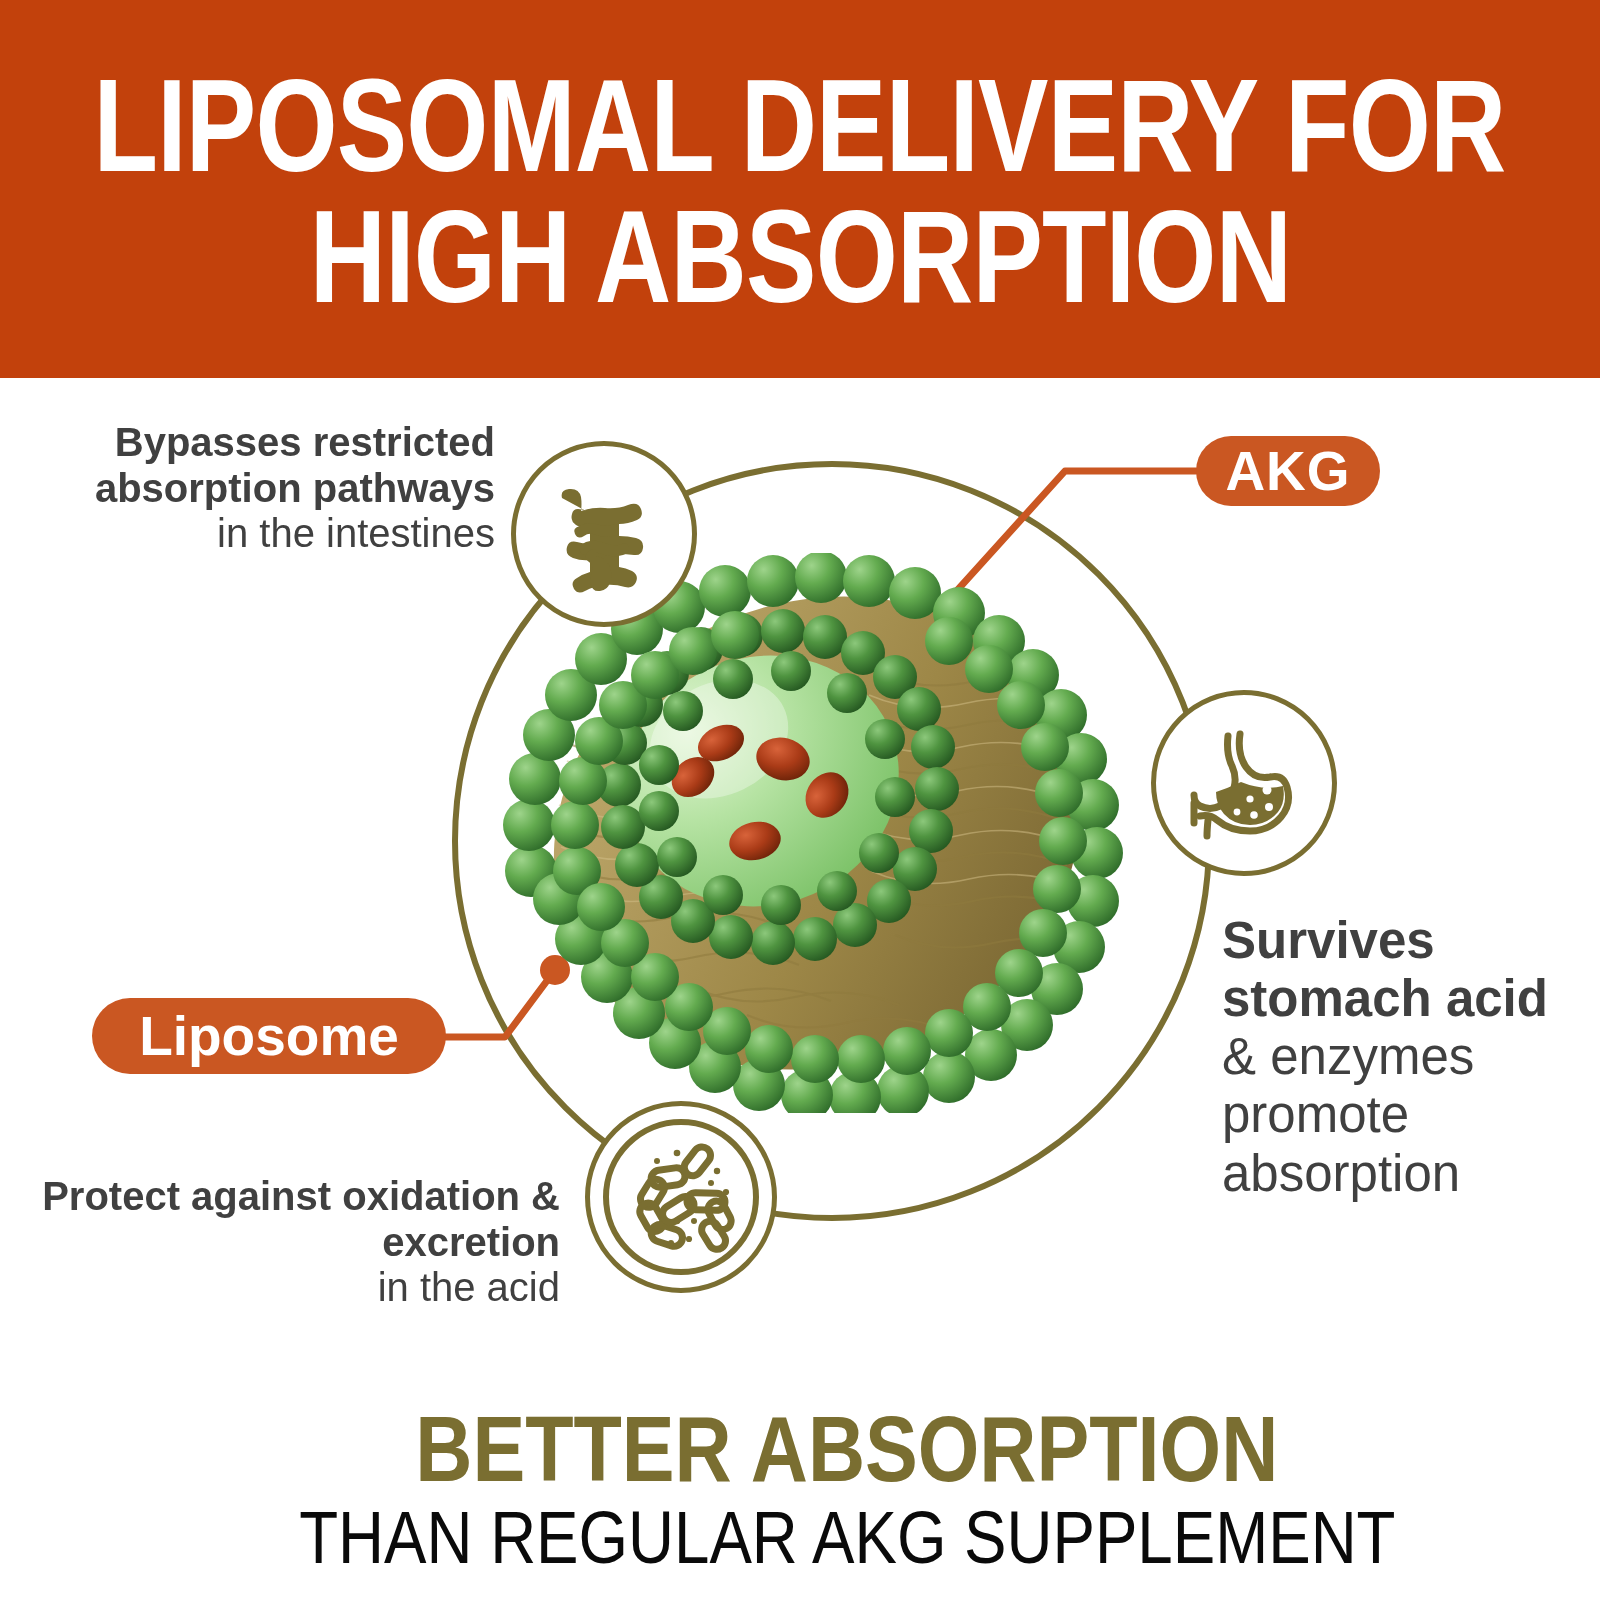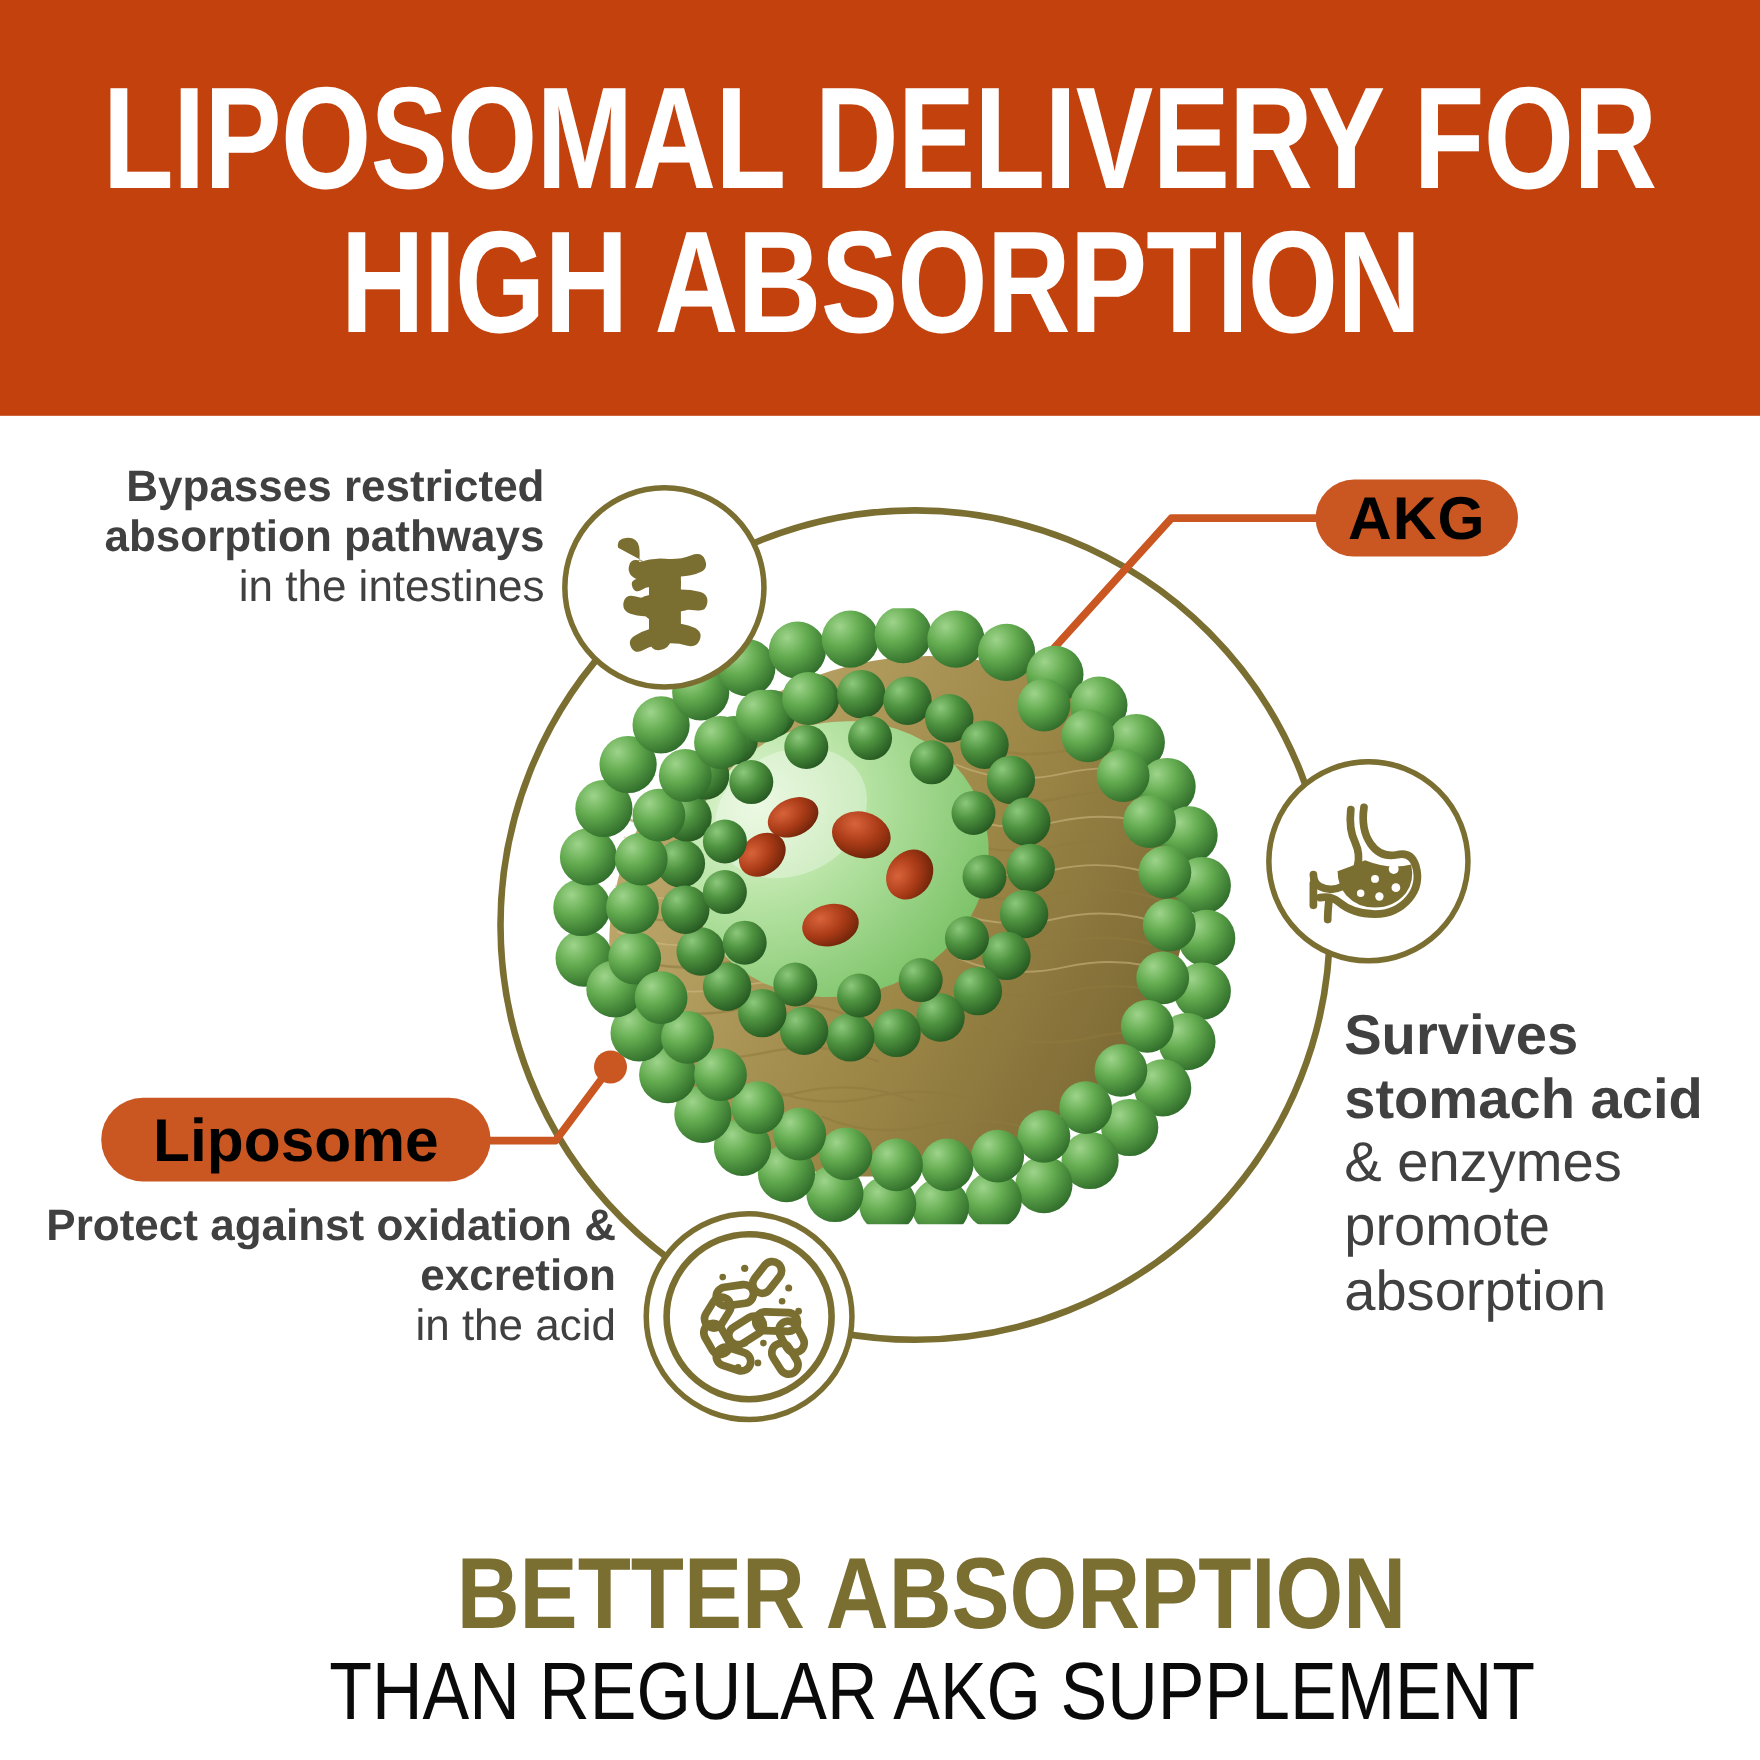--- a/index.html
+++ b/index.html
@@ -56,36 +56,36 @@
   #icon-intestine{ left:511px; top:63px; width:186px; height:186px; }
   #icon-stomach  { left:1151px; top:312px; width:186px; height:186px; }
   #icon-microbe  { left:585px; top:723px; width:192px; height:192px; }
   .icon-bubble svg{ display:block; }
 
   
   .pill{
     position:absolute;
     background:#ca5722;
     border-radius:999px;
-    color:#000000;
+    color:#ffffff;
     font-family:"Liberation Sans Narrow","Liberation Sans",sans-serif;
     font-weight:bold;
     display:flex; align-items:center; justify-content:center;
     white-space:nowrap;
   }
   #badge-akg{ left:1196px; top:58px; width:184px; height:70px; font-size:55px; letter-spacing:1px; }
   #badge-liposome{ left:92px; top:620px; width:354px; height:76px; font-size:55px; }
 
   
   .callout{ position:absolute; color:#404040; line-height:1.14; }
   .callout .b{ font-weight:bold; display:block; }
   .callout .r{ font-weight:normal; display:block; }
 
   #callout-intestines{ left:20px; top:42px; width:475px; text-align:right; font-size:40px; }
-  #callout-blood{ left:30px; top:714px; width:530px; text-align:right; font-size:40px; }
+  #callout-blood{ left:30px; top:796px; width:530px; text-align:right; font-size:40px; }
   #callout-stomach{ left:1222px; top:534px; width:330px; text-align:left; font-size:51px; }
 
   
   #footer{
     position:absolute; left:0; top:1378px; width:1600px; height:222px;
     display:flex; flex-direction:column; align-items:center; justify-content:center;margin-left:47px;
   }
   #footer-main{
     color:#7a6e31;
     font-family:"Liberation Sans Narrow","Liberation Sans",sans-serif;

